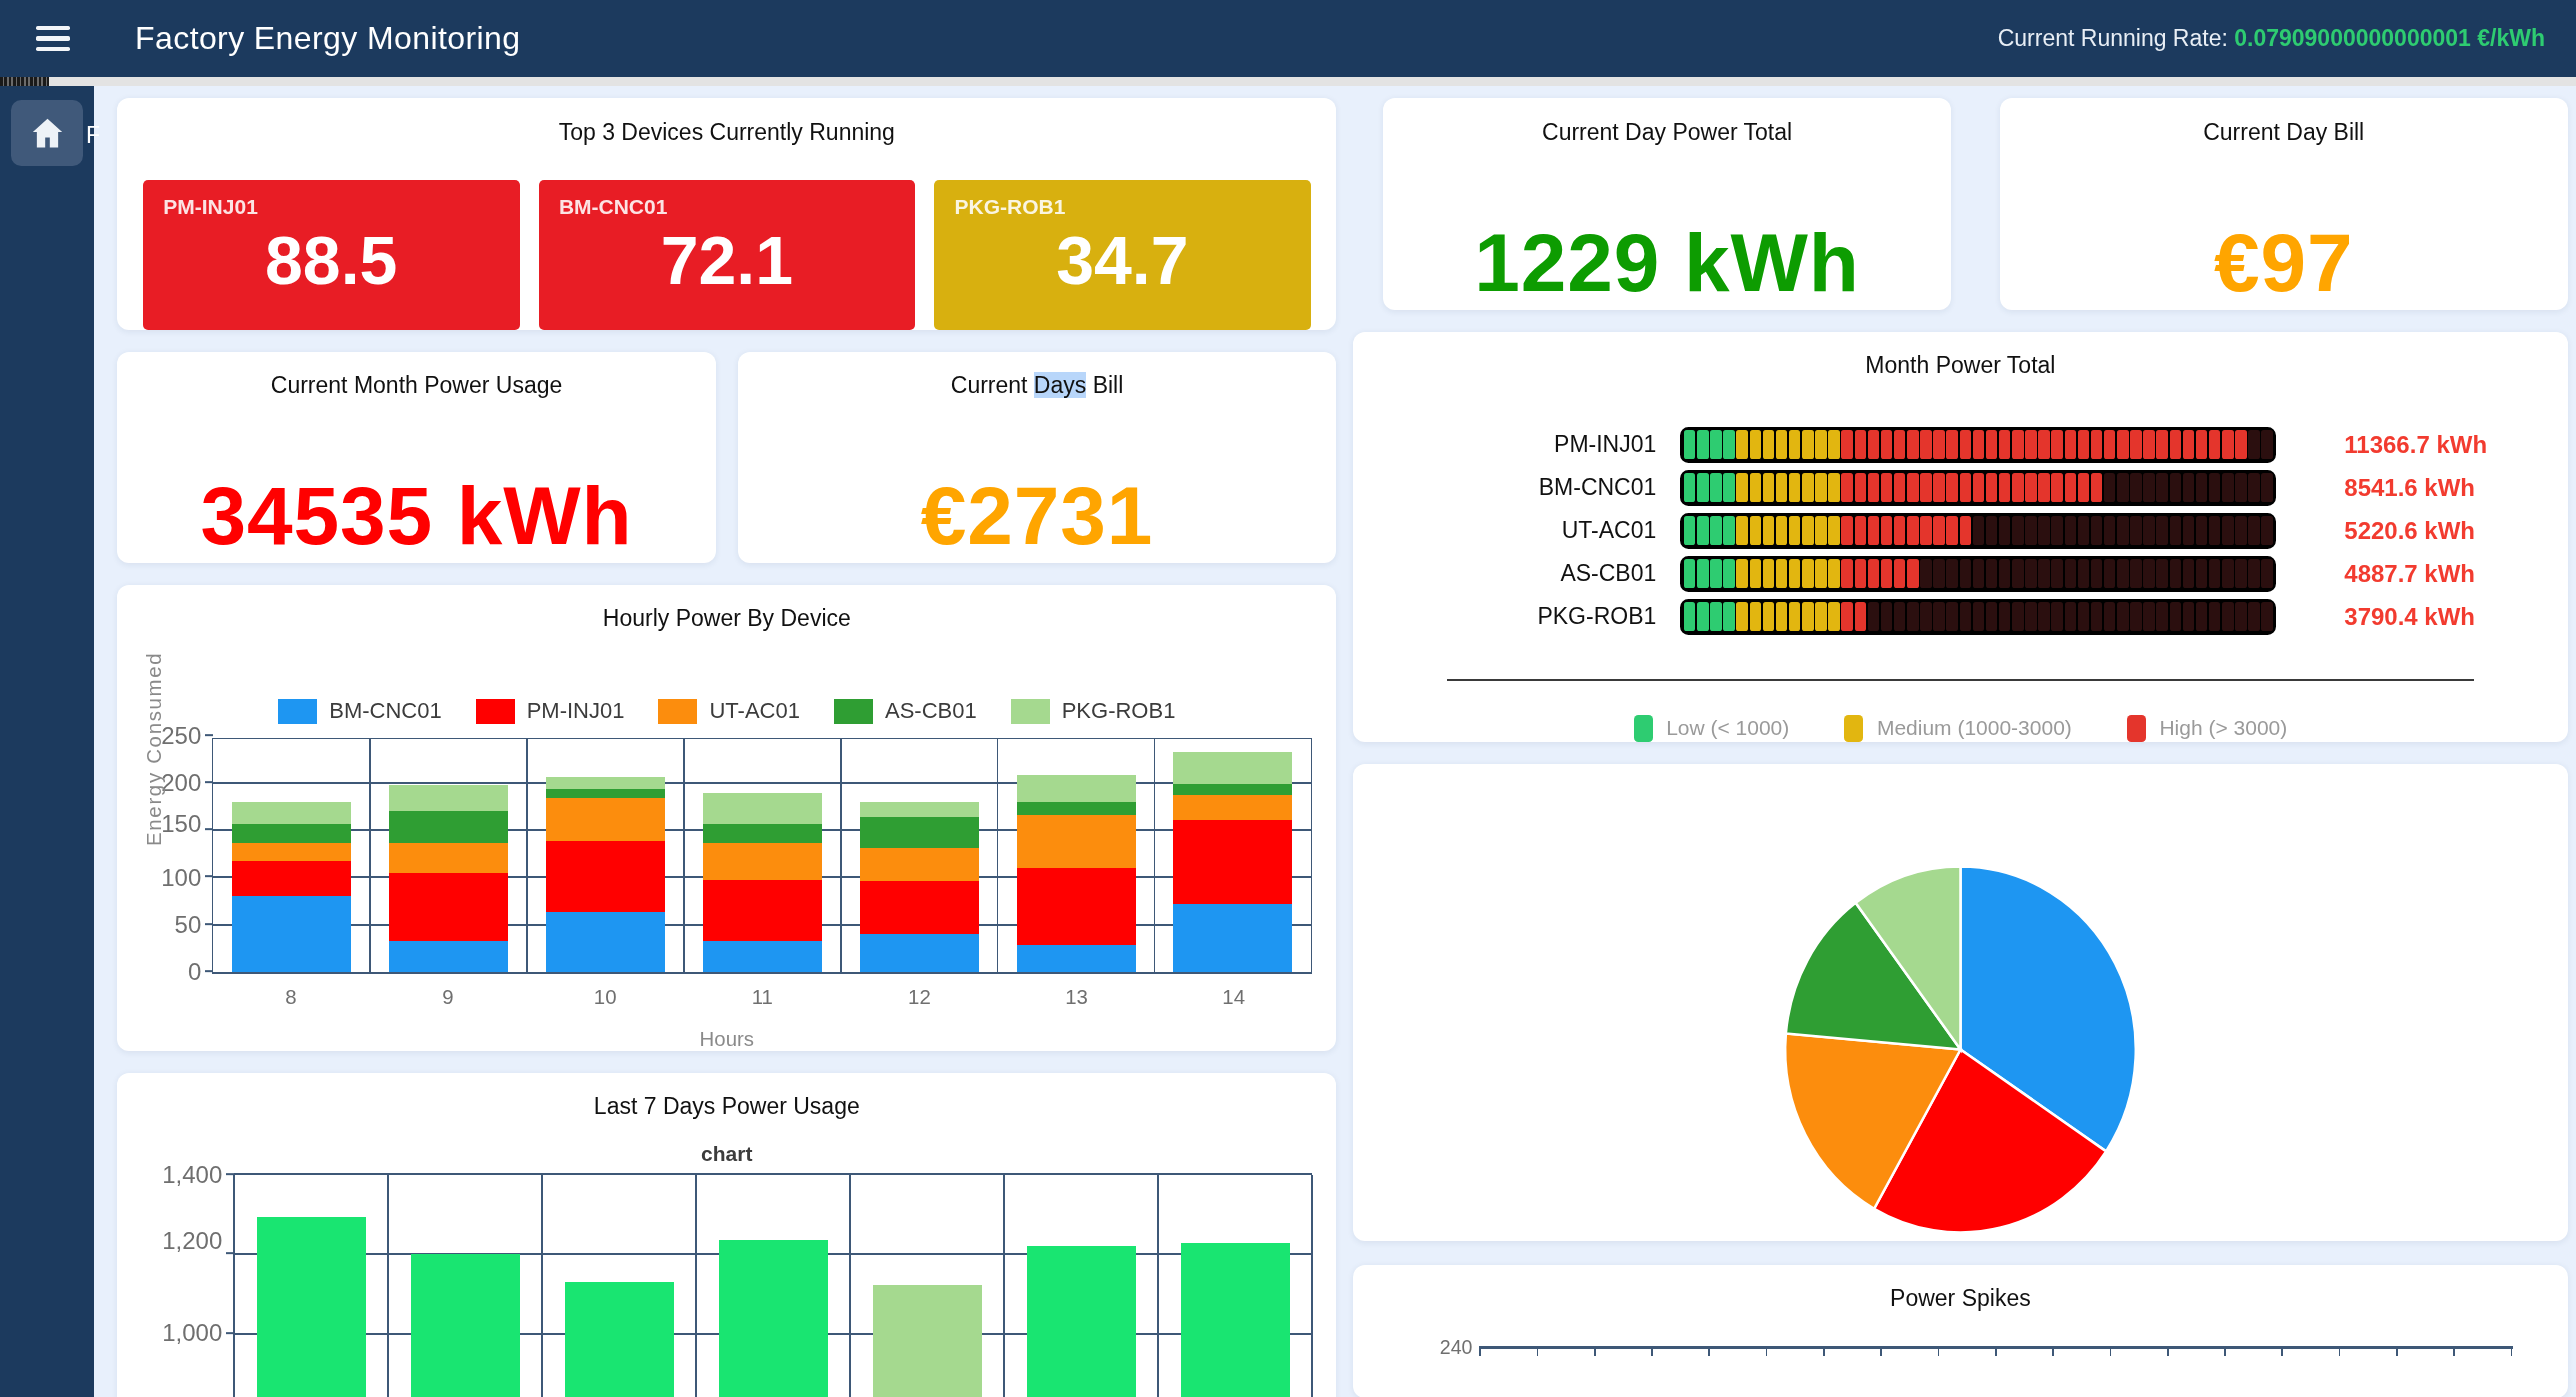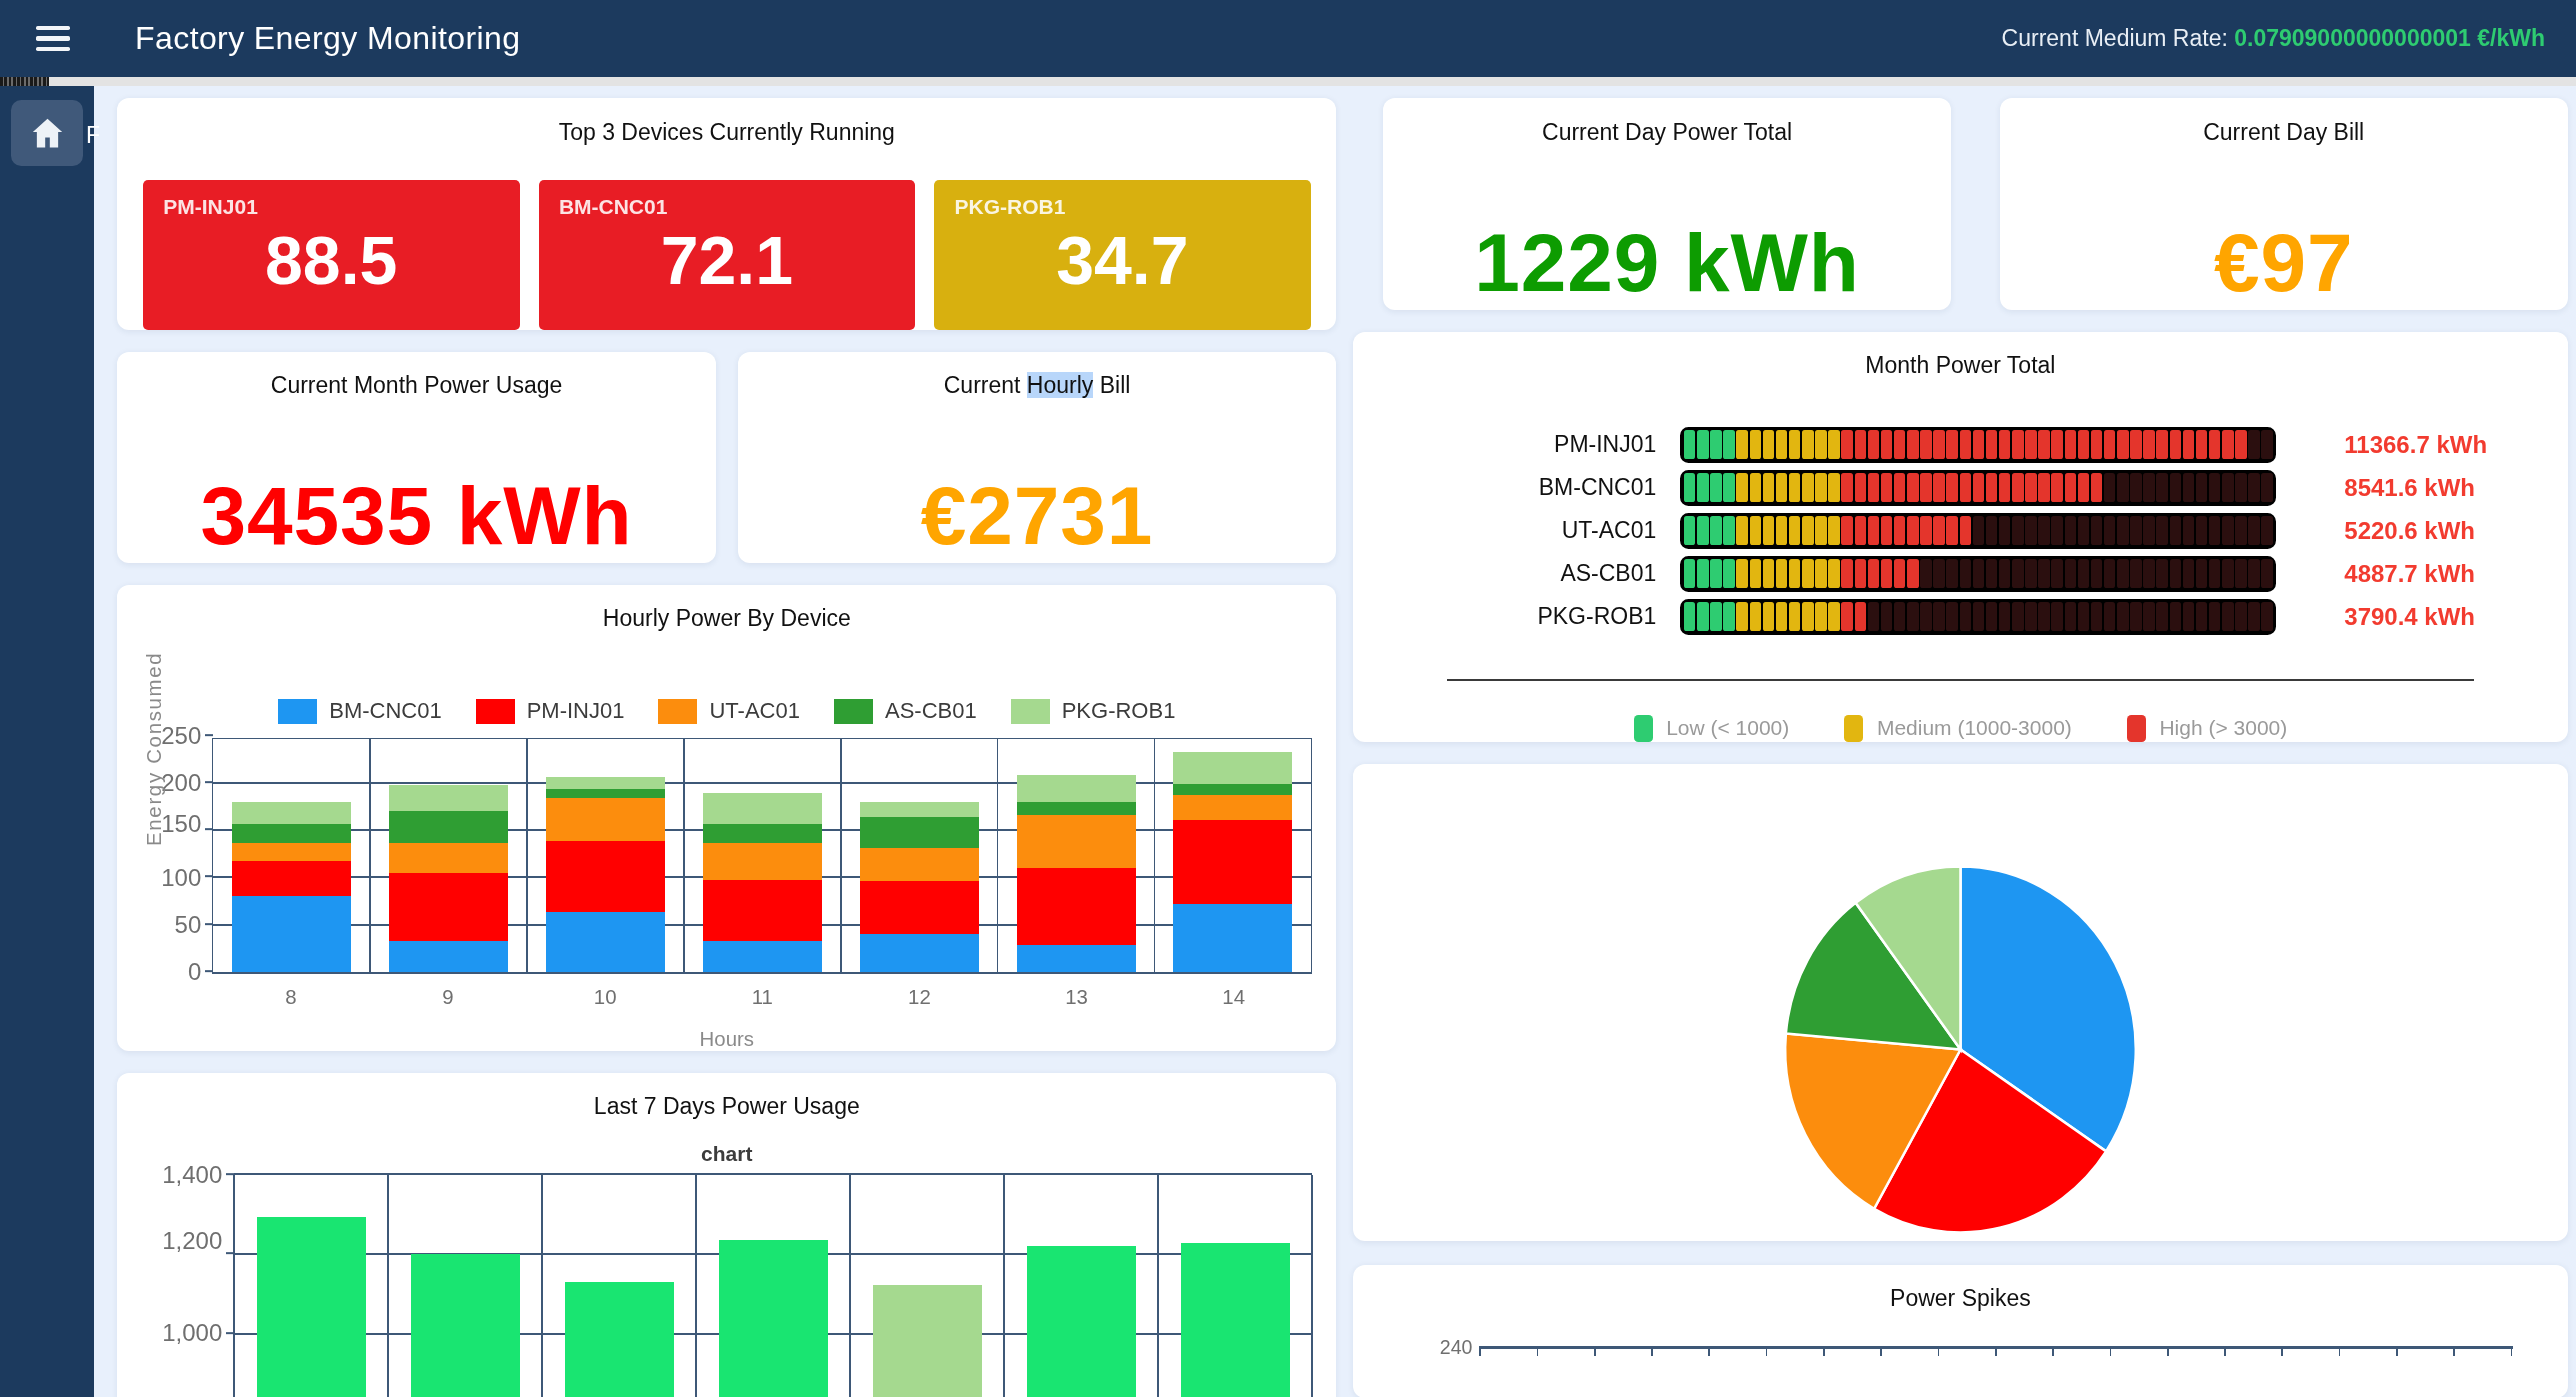--- a/index.html
+++ b/index.html
@@ -107,21 +107,21 @@
 <div class="app">
 
   <div class="navbar">
     <div class="hamburger">
         <span></span>
         <span></span>
         <span></span>
       </div>
     <div class="nav-title">Factory Energy Monitoring</div>
     <div class="nav-rate">
-      <span>Current Medium Rate:</span>
+      <span>Current Running Rate:</span>
       <b><span>0.07909000000000001</span> <span>€/kWh</span></b>
     </div>
   </div>
   <div class="topstrip">
       <div class="thumb"></div>
     </div>
 
   <div class="body-row">
 
     <div class="sidebar">
@@ -154,21 +154,21 @@
             </div>
         </div>
 
         <div class="row2">
           <div class="card">
             <div class="card-title">Current Month Power Usage</div>
             <div class="big-val" style="color: rgb(255, 0, 0);">34535 kWh</div>
           </div>
           <div class="card">
             <div class="card-title">
-              <span>Current </span><span class="hl">Hourly</span><span> Bill</span>
+              <span>Current </span><span class="hl">Days</span><span> Bill</span>
             </div>
             <div class="big-val" style="color: rgb(255, 165, 0);">€2731</div>
           </div>
         </div>
 
         <div class="card c-hourly">
           <div class="card-title">Hourly Power By Device</div>
           <div class="h-legend" id="hourly-legend">
               <div class="item">
                 <span class="sw" style="background: rgb(30, 150, 242);"></span>

